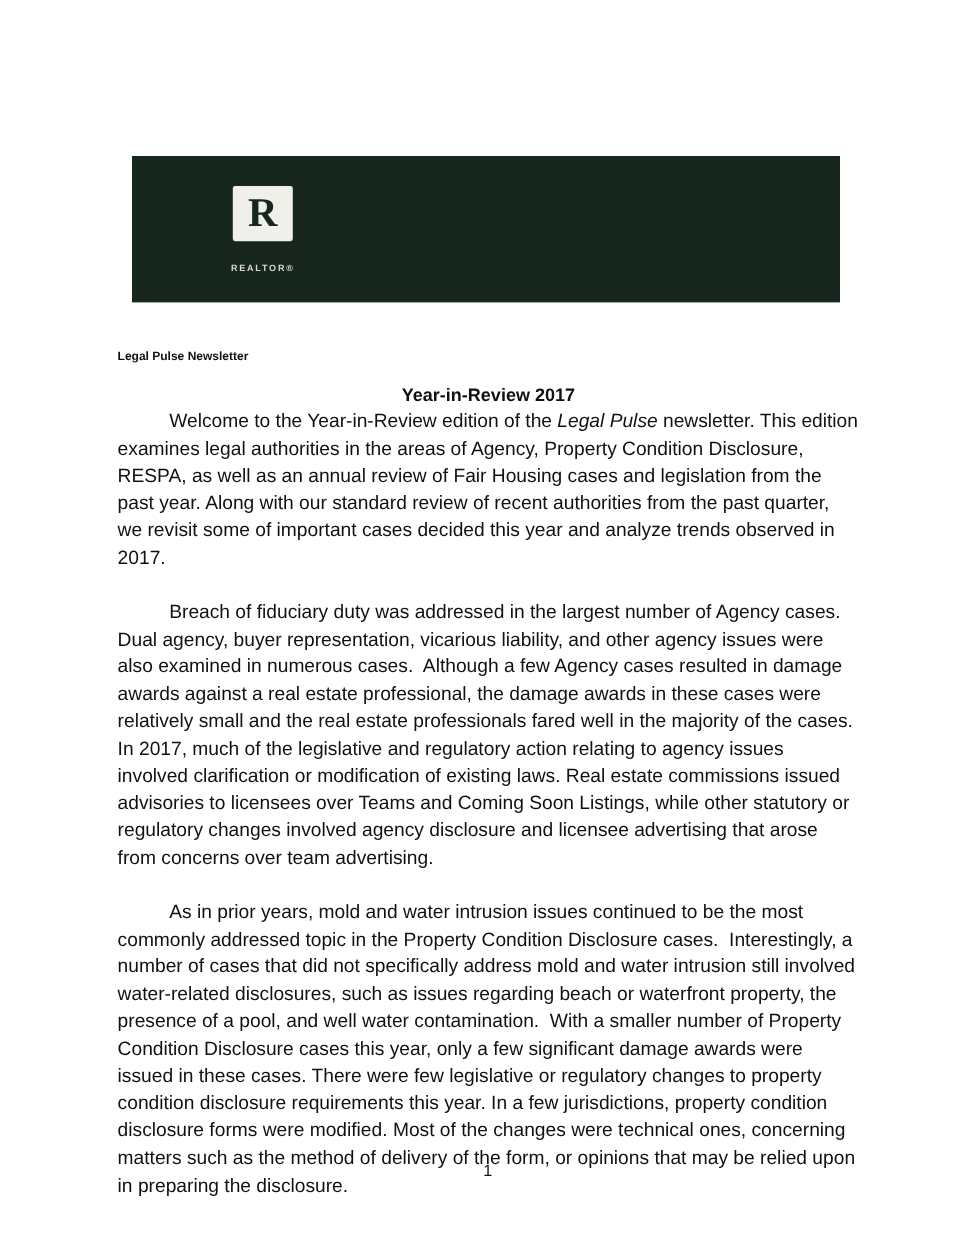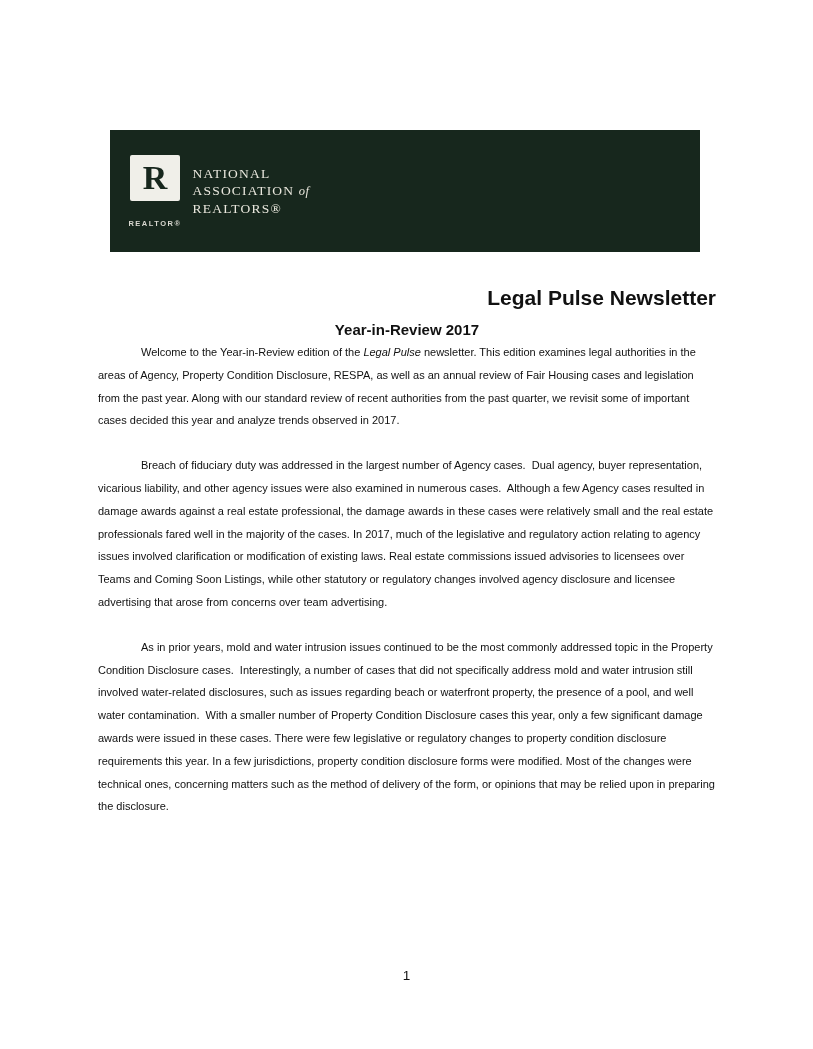--- a/index.html
+++ b/index.html
@@ -77,29 +77,29 @@
   }
   .masthead-sub {
     position: relative; z-index: 2;
     align-self: flex-end; margin-right: 10px; margin-top: 2px;
     color: #f4f4ef; font-weight: bold; font-size: 12px; letter-spacing: 7.5px;
   }
 
   
   .content { position: absolute; left: 98px; top: 288px; width: 618px; }
   .doc-title {
-    text-align: right; font-weight: bold; font-size: 21px; line-height: 19px;
+    text-align: left; font-weight: bold; font-size: 10px; line-height: 19px;
     margin-bottom: 13px;
   }
   .doc-subtitle {
     text-align: center; font-weight: bold; font-size: 15px; line-height: 19px;
     margin-bottom: 2px;
   }
   .para {
-    font-size: 11px; line-height: 22.8px;
+    font-size: 16px; line-height: 22.8px;
     text-indent: 43px;
     margin-bottom: 22px;
     white-space: pre-wrap;
   }
   .para i { font-style: italic; }
 
   .page-number {
     position: absolute; left: 0; right: 0; top: 968px;
     text-align: center; font-size: 13.5px; color: #111111;
   }
@@ -110,25 +110,20 @@
 <div class="page">
 
   <div class="banner">
     <div class="banner-left">
       <div class="logo-block">
         <div class="logo-box">
           <span>R</span>
         </div>
         <div class="logo-realtor">REALTOR®</div>
       </div>
-      <div class="org-name">
-        <div>NATIONAL</div>
-        <div><span>ASSOCIATION</span> <span class="of">of</span></div>
-        <div>REALTORS®</div>
-      </div>
     </div>
 
   </div>
 
   <div class="content">
     <div class="doc-title">Legal Pulse Newsletter</div>
     <div class="doc-subtitle">Year-in-Review 2017</div>
 
     <p class="para"><span>Welcome to the Year-in-Review edition of the </span><i>Legal Pulse</i><span> newsletter. This edition examines legal authorities in the areas of Agency, Property Condition Disclosure, RESPA, as well as an annual review of Fair Housing cases and legislation from the past year. Along with our standard review of recent authorities from the past quarter, we revisit some of important cases decided this year and analyze trends observed in 2017.</span></p>
 

